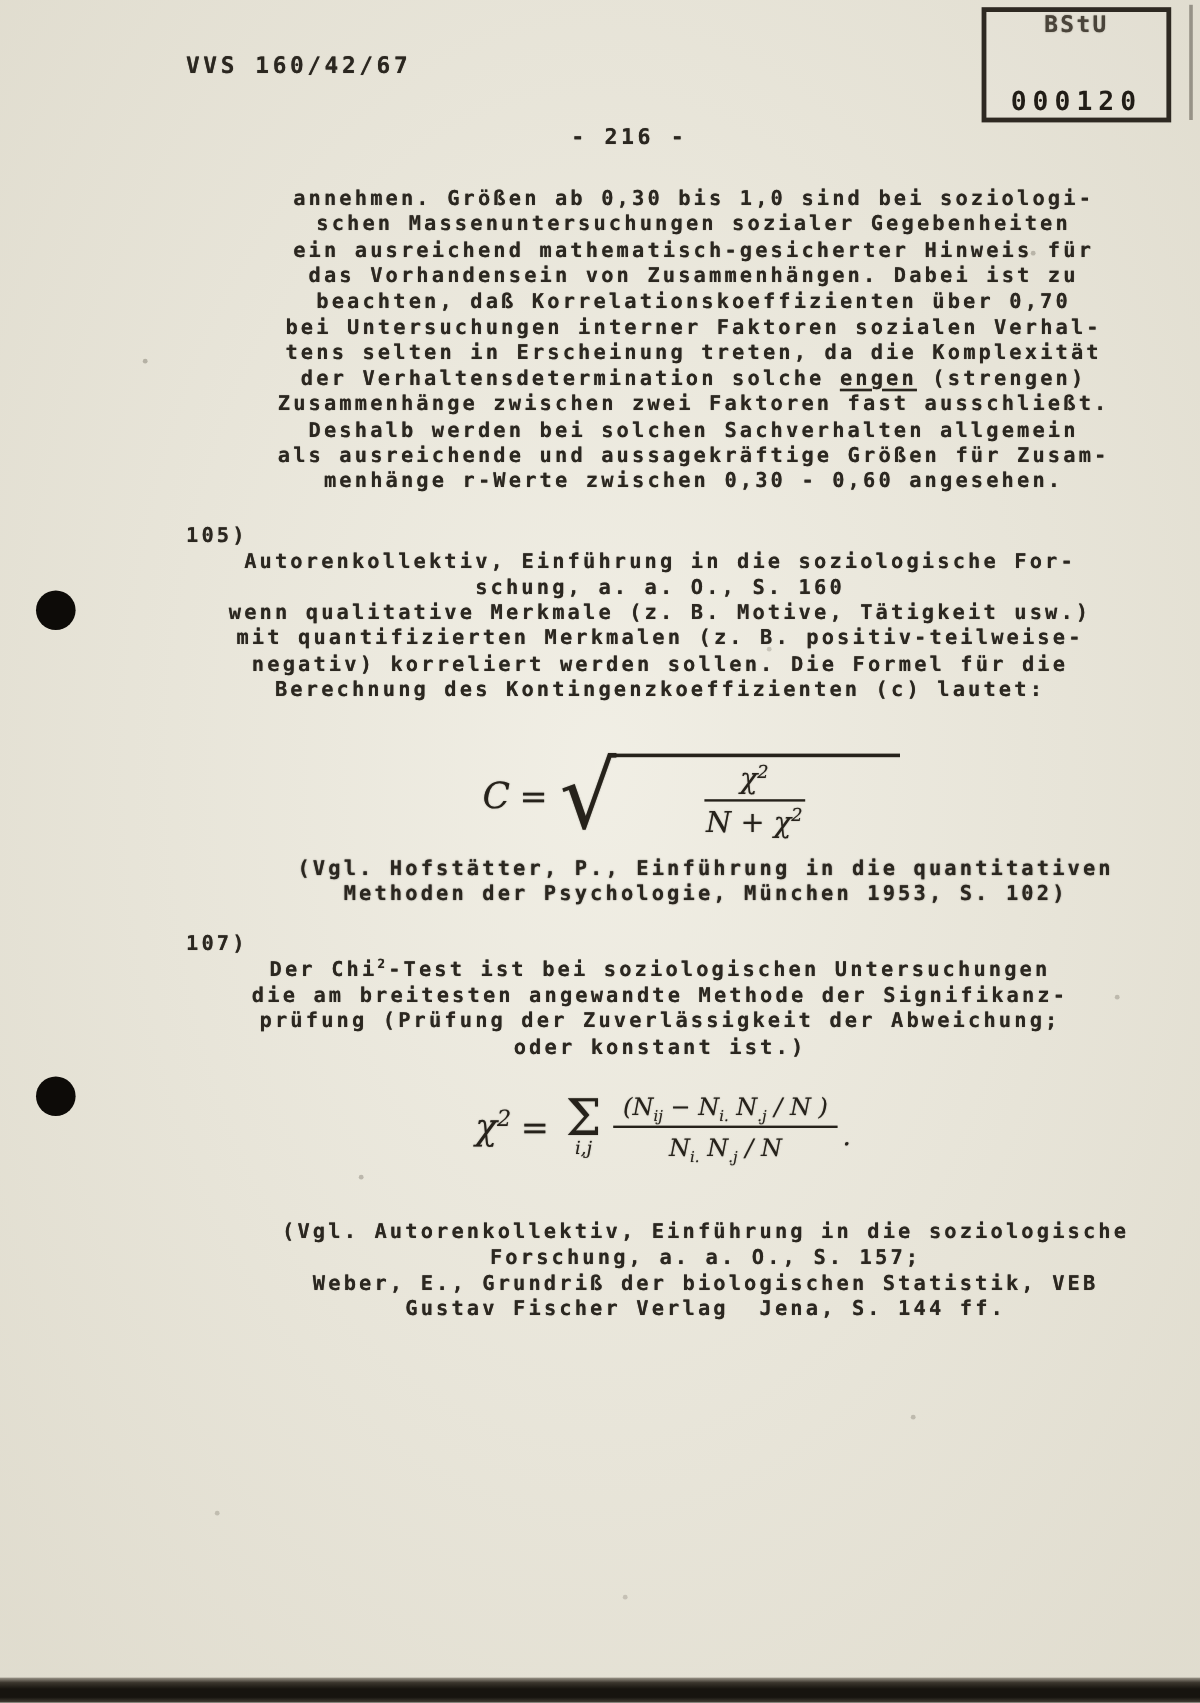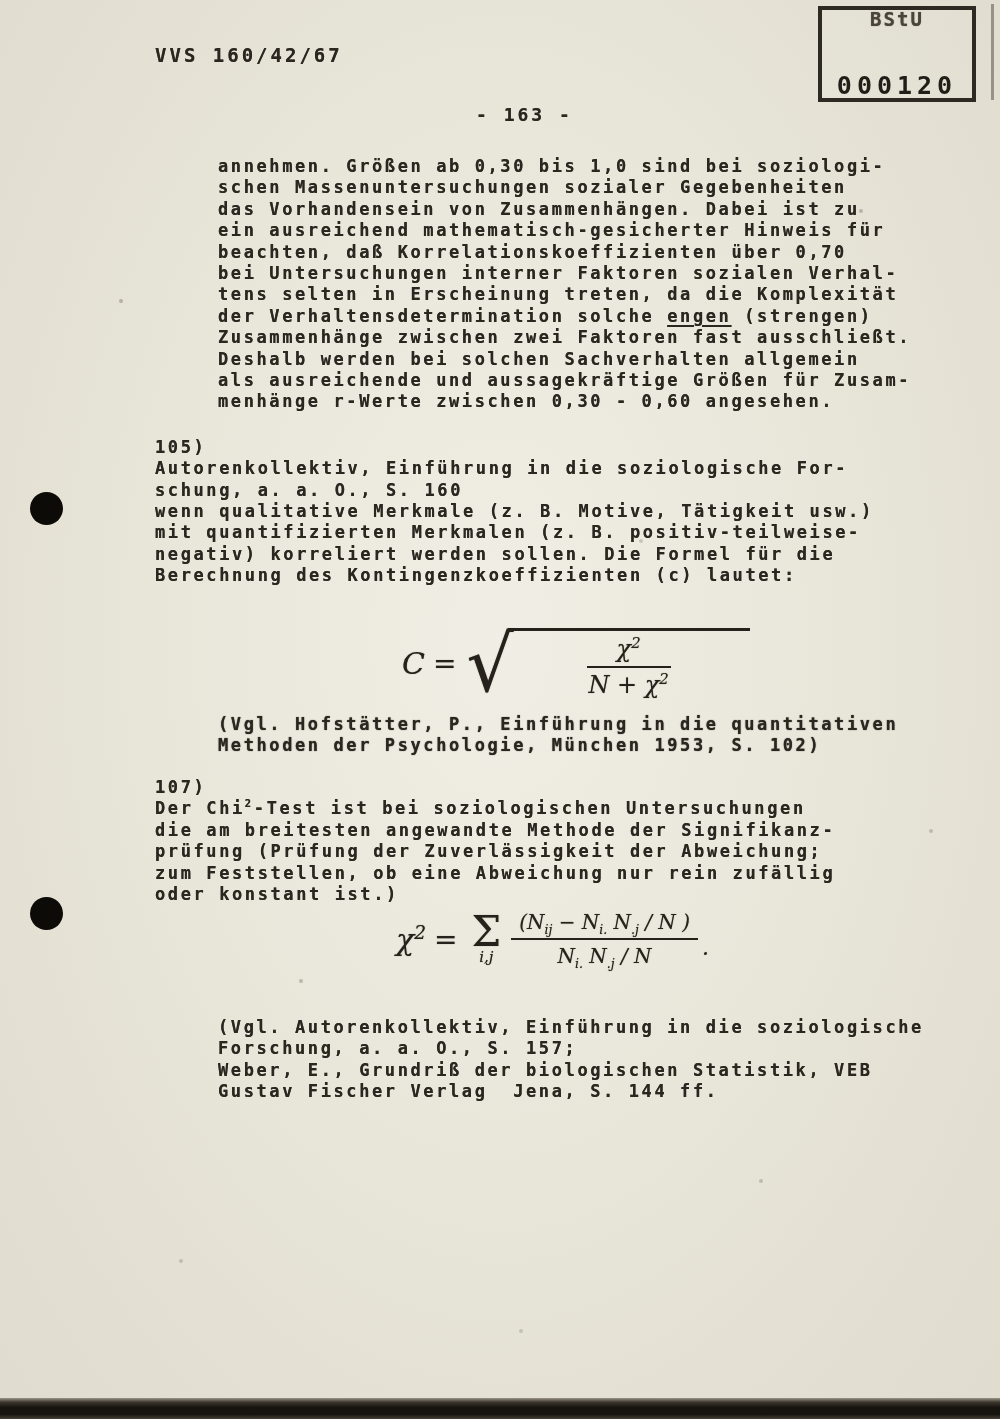--- a/index.html
+++ b/index.html
@@ -3,32 +3,32 @@
 <meta charset="utf-8">
 <style>
   html,body{margin:0;padding:0;background:#777;}
   .page{position:relative;width:1000px;height:1419px;background:#ece9dc;overflow:hidden;
         font-family:"DejaVu Sans Mono", monospace;}
   .page::before{content:"";position:absolute;inset:0;
         background:radial-gradient(ellipse at 50% 45%, rgba(255,255,255,.25), rgba(120,110,90,.10) 95%);
         pointer-events:none;}
   .tw{font-size:17px;font-weight:bold;letter-spacing:2.6px;line-height:21.4px;color:#2b2720;
       text-shadow:0 0 .6px rgba(43,39,32,.75);}
-  .tline{white-space:pre;}
+  .tline{white-space:pre;text-align:center;}
   .tline u{text-decoration-thickness:2px;text-underline-offset:3px;}
   sup{font-size:62%;line-height:0;vertical-align:super;}
   sub{font-size:62%;line-height:0;vertical-align:sub;}
   .doc-id{position:absolute;left:155px;top:45px;font-size:19px;letter-spacing:3px;}
   .page-num{position:absolute;left:476px;top:104px;font-size:18px;letter-spacing:3px;}
   .stamp{position:absolute;left:818px;top:6px;width:150px;height:88px;border:4px solid #2e2922;
          display:flex;flex-direction:column;align-items:center;justify-content:center;gap:20px;
          background:rgba(255,255,255,.06);}
   .stamp-agency{font-size:19px;font-weight:bold;letter-spacing:2px;color:#4a443a;
          text-shadow:0 0 1px rgba(74,68,58,.8);}
-  .stamp-number{font-size:25px;font-weight:bold;letter-spacing:5px;color:#211d17;margin-top:21px;}
+  .stamp-number{font-size:22px;font-weight:bold;letter-spacing:5px;color:#211d17;margin-top:21px;}
   .edge-mark{position:absolute;left:991px;top:4px;width:3px;height:96px;background:#5a544a;opacity:.55;}
   .para{position:absolute;left:218px;top:156px;width:720px;}
   .fn{position:absolute;left:155px;display:flex;width:790px;flex-direction:column;}
   .fn-num{width:63px;flex-shrink:0;}
   .fn-text{flex:1;}
   .cite{position:absolute;left:218px;width:740px;}
   .smudge{text-shadow:0 0 1.1px rgba(43,39,32,.9);}
   .formula{position:absolute;display:flex;align-items:center;
            font-family:"DejaVu Serif", serif;font-style:italic;color:#26221b;
            text-shadow:0 0 1px rgba(38,34,27,.55);}
@@ -65,27 +65,27 @@
 <div class="page">
 
   <div class="doc-id tw">VVS 160/42/67</div>
 
   <div class="stamp">
     <div class="stamp-agency">BStU</div>
     <div class="stamp-number">000120</div>
   </div>
   <div class="edge-mark"></div>
 
-  <div class="page-num tw">- 163 -</div>
+  <div class="page-num tw">- 216 -</div>
 
   <div class="para tw">
       <div class="tline">annehmen. Größen ab 0,30 bis 1,0 sind bei soziologi-</div>
       <div class="tline">schen Massenuntersuchungen sozialer Gegebenheiten</div>
+      <div class="tline">ein ausreichend mathematisch-gesicherter Hinweis für</div>
       <div class="tline">das Vorhandensein von Zusammenhängen. Dabei ist zu</div>
-      <div class="tline">ein ausreichend mathematisch-gesicherter Hinweis für</div>
       <div class="tline">beachten, daß Korrelationskoeffizienten über 0,70</div>
       <div class="tline">bei Untersuchungen interner Faktoren sozialen Verhal-</div>
       <div class="tline">tens selten in Erscheinung treten, da die Komplexität</div>
       <div class="tline">der Verhaltensdetermination solche <u>engen</u> (strengen)</div>
       <div class="tline">Zusammenhänge zwischen zwei Faktoren fast ausschließt.</div>
       <div class="tline">Deshalb werden bei solchen Sachverhalten allgemein</div>
       <div class="tline">als ausreichende und aussagekräftige Größen für Zusam-</div>
       <div class="tline">menhänge r-Werte zwischen 0,30 - 0,60 angesehen.</div>
     </div>
 
@@ -120,21 +120,20 @@
       <div class="tline">(Vgl. Hofstätter, P., Einführung in die quantitativen</div>
       <div class="tline">Methoden der Psychologie, München 1953, S. 102)</div>
     </div>
 
   <div class="fn tw" style="top:777px">
     <div class="fn-num">107)</div>
     <div class="fn-text">
         <div class="tline">Der Chi<sup>2</sup>-Test ist bei soziologischen Untersuchungen</div>
         <div class="tline">die am breitesten angewandte Methode der Signifikanz-</div>
         <div class="tline">prüfung (Prüfung der Zuverlässigkeit der Abweichung;</div>
-        <div class="tline">zum Feststellen, ob eine Abweichung nur rein zufällig</div>
         <div class="tline">oder konstant ist.)</div>
       </div>
   </div>
 
   <div class="formula formula-chi">
     <span class="f-lhs">χ<sup>2</sup></span>
     <span class="f-eq">=</span>
     <span class="sum">
       <span class="sum-sigma">Σ</span>
       <span class="sum-sub">i,j</span>

